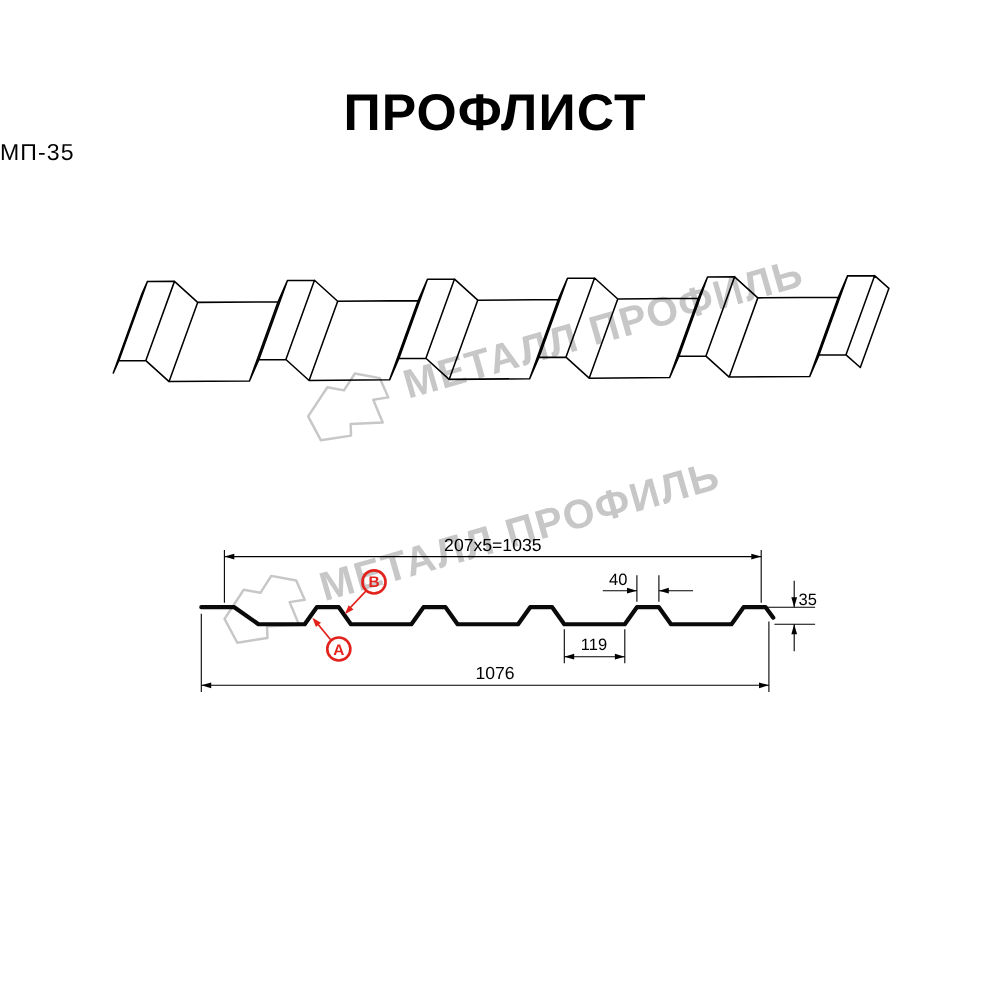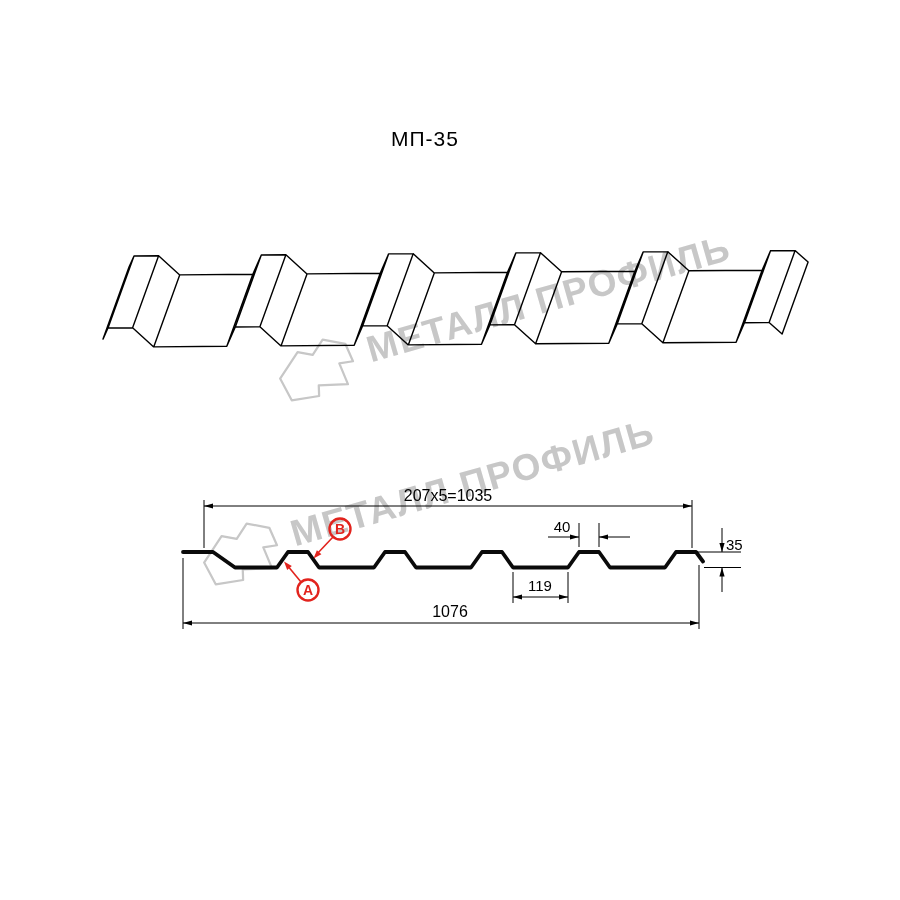--- a/index.html
+++ b/index.html
@@ -1,39 +1,40 @@
 <!DOCTYPE html>
 <html><head>
 <meta charset="utf-8">
 <style>
   html,body{margin:0;padding:0;background:#ffffff;}
   .page{position:relative;width:900px;height:900px;background:#fff;overflow:hidden;
         font-family:"Liberation Sans", sans-serif;color:#000;}
   .title{position:absolute;top:74px;left:0;width:900px;text-align:center;
          font-size:47px;font-weight:800;letter-spacing:1px;color:#000;}
-  .subtitle{position:absolute;top:127px;left:0;width:850px;text-align:center;
+  .subtitle{position:absolute;top:127px;left:0;width:850px;
          font-size:21px;font-weight:500;letter-spacing:1px;color:#000;}
   .footer-note{position:absolute;top:793px;left:0;width:900px;text-align:center;
          font-size:25px;font-weight:500;letter-spacing:0.4px;color:#111;}
   .drawing{position:absolute;left:0;z-index:2;}
   .watermark{position:absolute;display:flex;align-items:flex-start;gap:11px;
          transform:rotate(-16deg);transform-origin:0 0;z-index:1;}
   .watermark .wm-text{font-size:37px;font-weight:700;letter-spacing:1.5px;
          line-height:62px;white-space:nowrap;color:#c7c7c7;}
   .watermark svg{margin-top:4px;}
   svg text{font-family:"Liberation Sans", sans-serif;}
   .dim-label{font-size:16px;fill:#000;}
   .dim-label-s{font-size:15px;fill:#000;}
   .red-letter{font-size:14px;font-weight:700;fill:#e2231d;}
 </style>
 </head>
 <body>
 
 <div class="page">
 
+  <div class="title">ПРОФЛИСТ</div>
   <div class="subtitle">МП-35</div>
 
   <div class="watermark" style="left:266px;top:348px;">
     <svg width="86" height="62" viewBox="0 0 100 72">
       <path d="M 6,34 L 34,10 L 50,18 L 66,4 L 90,16 L 93,38 L 77,36 L 80,62 L 47,54 L 44,66 L 12,62 Z" fill="none" stroke="#c7c7c7" stroke-width="2.6" stroke-linejoin="round"></path>
     </svg>
     <span class="wm-text">МЕТАЛЛ ПРОФИЛЬ</span>
   </div>
 
   <div class="watermark" style="left:190px;top:532px;">

